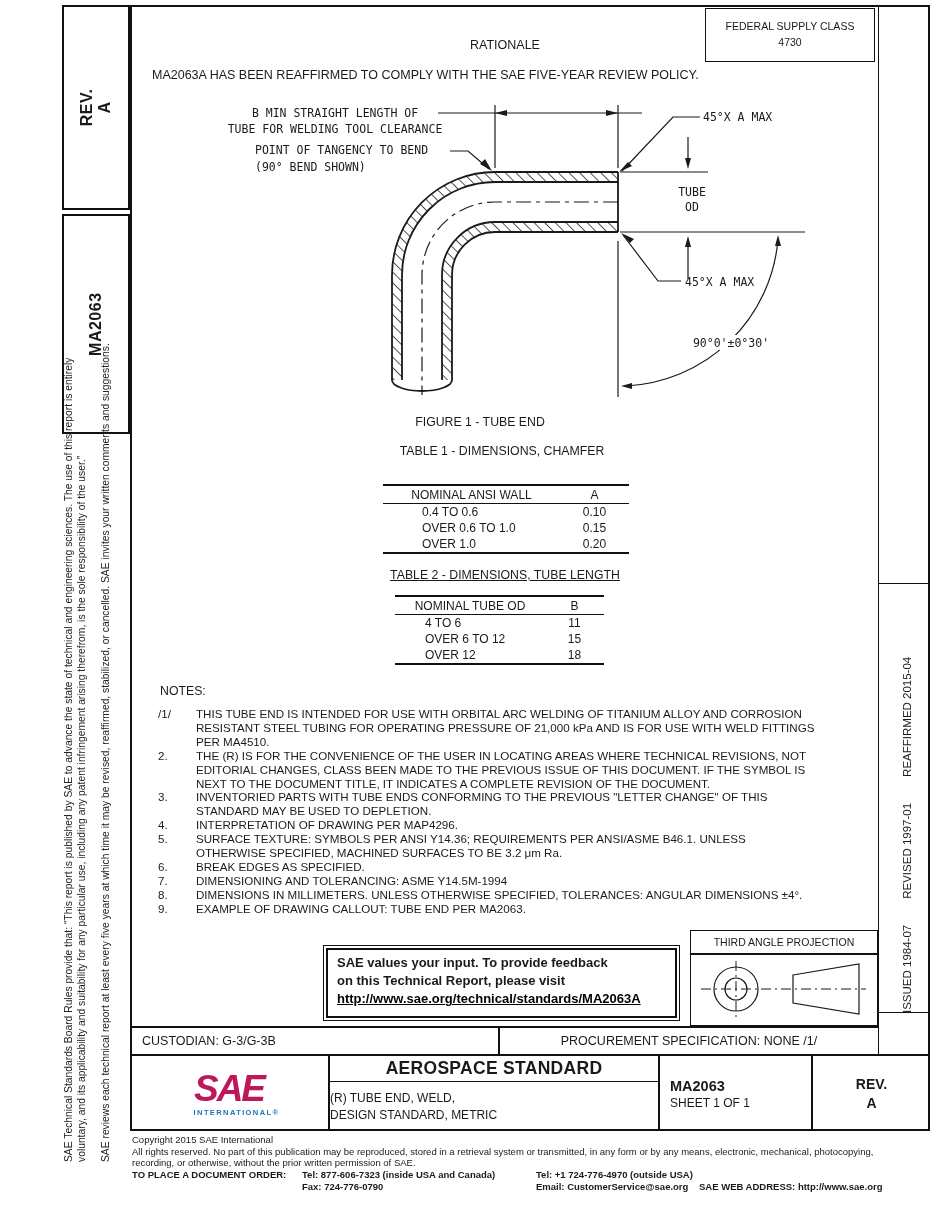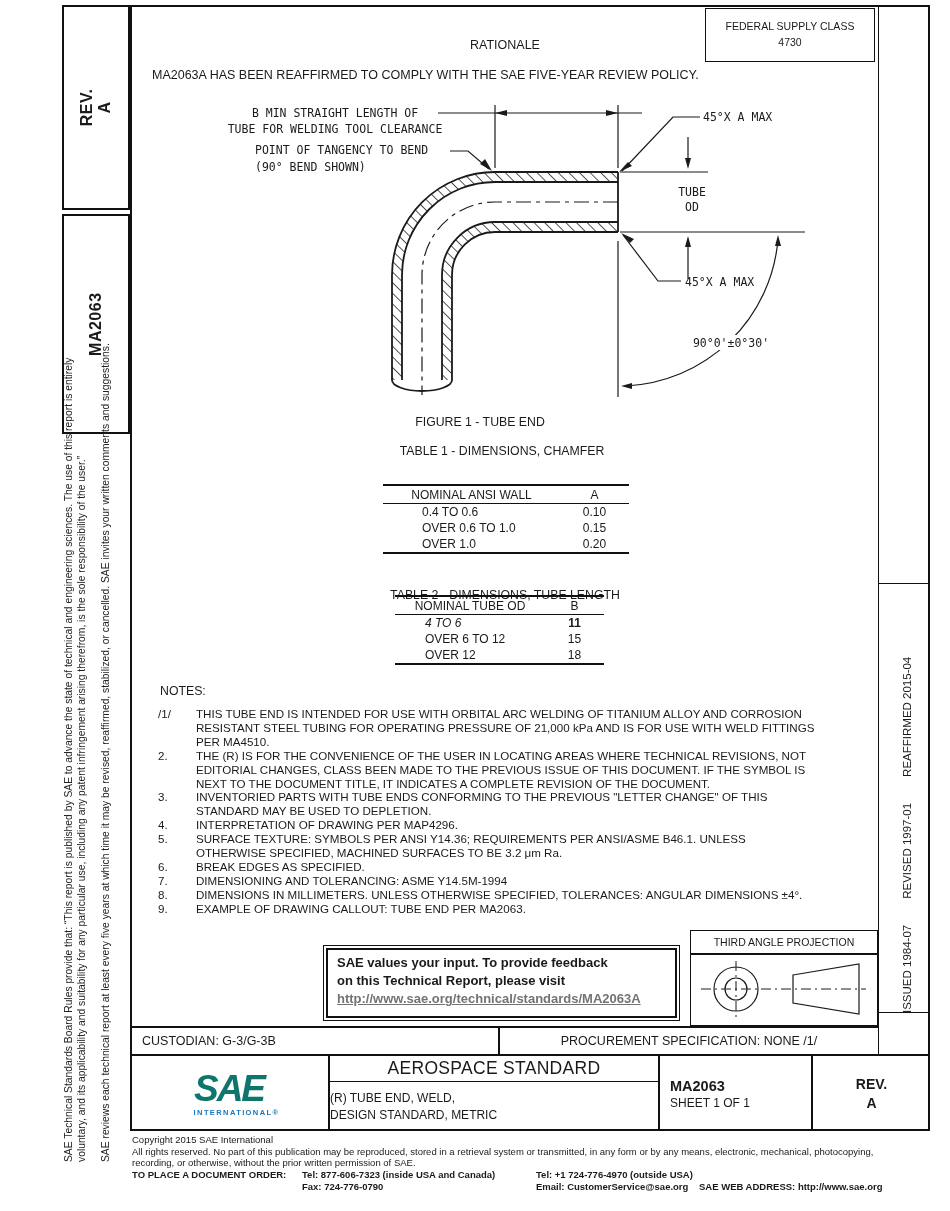--- a/index.html
+++ b/index.html
@@ -71,40 +71,40 @@
   .custodian-row { left:130px; top:1026px; width:748px; height:28px; border-top:2px solid #111;
                    display:flex; font-size:12.5px; }
   .custodian-cell { width:370px; border-right:2px solid #111; display:flex; align-items:center; padding-left:12px; }
   .procurement-cell { flex:1; display:flex; align-items:center; justify-content:center; }
 
   .title-block { left:130px; top:1054px; width:800px; height:77px; border-top:2px solid #111; display:flex; }
   .tb-logo { width:200px; border-right:2px solid #111; display:flex; flex-direction:column;
              align-items:center; justify-content:center; }
   .tb-title { width:330px; border-right:2px solid #111; display:flex; flex-direction:column; }
   .tb-title .main { height:26px; border-bottom:1.5px solid #111; display:flex; align-items:center;
-                    justify-content:center; font-size:17.5px; font-weight:normal; letter-spacing:0.3px; }
+                    justify-content:center; font-size:17.5px; font-weight:bold; letter-spacing:0.3px; }
   .tb-title .sub { flex:1; display:flex; flex-direction:column; align-items:flex-start; justify-content:center;
                    font-size:12px; line-height:1.35; }
   .tb-num { width:153px; border-right:2px solid #111; display:flex; flex-direction:column;
             justify-content:center; padding-left:10px; }
   .tb-num .docnum { font-size:14.5px; font-weight:bold; }
   .tb-num .sheet { font-size:12px; margin-top:2px; }
   .tb-rev { flex:1; display:flex; flex-direction:column; align-items:center; justify-content:center;
             font-size:14px; font-weight:bold; line-height:1.3; }
 
   .sae-logo-text { font-size:37px; font-weight:bold; font-style:italic; letter-spacing:-2px; line-height:1; }
   .sae-logo-sub { font-size:7.5px; font-weight:bold; letter-spacing:1.4px; margin-top:1px;padding-left:15px; }
 
   
   .copyright { left:132px; top:1134px; width:800px; font-size:9.5px; line-height:11.7px; }
   .cr-row { position:relative; height:11.7px; }
   .cr-row span { position:absolute; white-space:nowrap; font-weight:bold; }
 
   svg text { font-family:"DejaVu Sans Mono", monospace; font-size:11.5px; fill:#1a1a1a; }
-  a { color:#737373; }
+  a { color:#000000; }
 </style>
 </head>
 <body>
 
 <div class="abs side-box" style="top:5px; height:205px;">
   <div class="rot">
     <span>REV.</span>
     <span>A</span>
   </div>
 </div>
@@ -213,29 +213,29 @@
   <div class="drow">
     <div class="c1" style="width:177px; padding-left:39px;">OVER 0.6 TO 1.0</div>
     <div class="c2" style="width:69px;">0.15</div>
   </div>
   <div class="drow">
     <div class="c1" style="width:177px; padding-left:39px;">OVER 1.0</div>
     <div class="c2" style="width:69px;">0.20</div>
   </div>
 </div>
 
-<div class="abs tbl-caption" style="left:130px; top:588px; width:750px;">TABLE 2 - DIMENSIONS, TUBE LENGTH</div>
+<div class="abs tbl-caption" style="left:130px; top:568px; width:750px;text-decoration:underline;">TABLE 2 - DIMENSIONS, TUBE LENGTH</div>
 <div class="abs tbl" style="left:395px; top:595px; width:209px;">
   <div class="hrow">
     <div class="c1" style="width:150px;">NOMINAL TUBE OD</div>
     <div class="c2" style="width:59px;">B</div>
   </div>
   <div class="drow">
-    <div class="c1" style="width:150px; padding-left:30px;font-style:italic;">4 TO 6</div>
-    <div class="c2" style="width:59px;font-weight:bold;">11</div>
+    <div class="c1" style="width:150px; padding-left:30px;">4 TO 6</div>
+    <div class="c2" style="width:59px;">11</div>
   </div>
   <div class="drow">
     <div class="c1" style="width:150px; padding-left:30px;">OVER 6 TO 12</div>
     <div class="c2" style="width:59px;">15</div>
   </div>
   <div class="drow">
     <div class="c1" style="width:150px; padding-left:30px;">OVER 12</div>
     <div class="c2" style="width:59px;">18</div>
   </div>
 </div>
@@ -319,21 +319,21 @@
   </div>
 </div>
 
 <div class="abs custodian-row">
   <div class="custodian-cell">CUSTODIAN: G-3/G-3B</div>
   <div class="procurement-cell">PROCUREMENT SPECIFICATION: NONE /1/</div>
 </div>
 
 <div class="abs title-block">
   <div class="tb-logo">
-    <div class="sae-logo-text" style="color:#0f766e;">SAE</div>
+    <div class="sae-logo-text" style="color:#be185d;">SAE</div>
     <div class="sae-logo-sub" style="color:#1878bc;">INTERNATIONAL®</div>
   </div>
   <div class="tb-title">
     <div class="main">AEROSPACE STANDARD</div>
     <div class="sub">
       <div>(R) TUBE END, WELD,</div>
       <div>DESIGN STANDARD, METRIC</div>
     </div>
   </div>
   <div class="tb-num">

